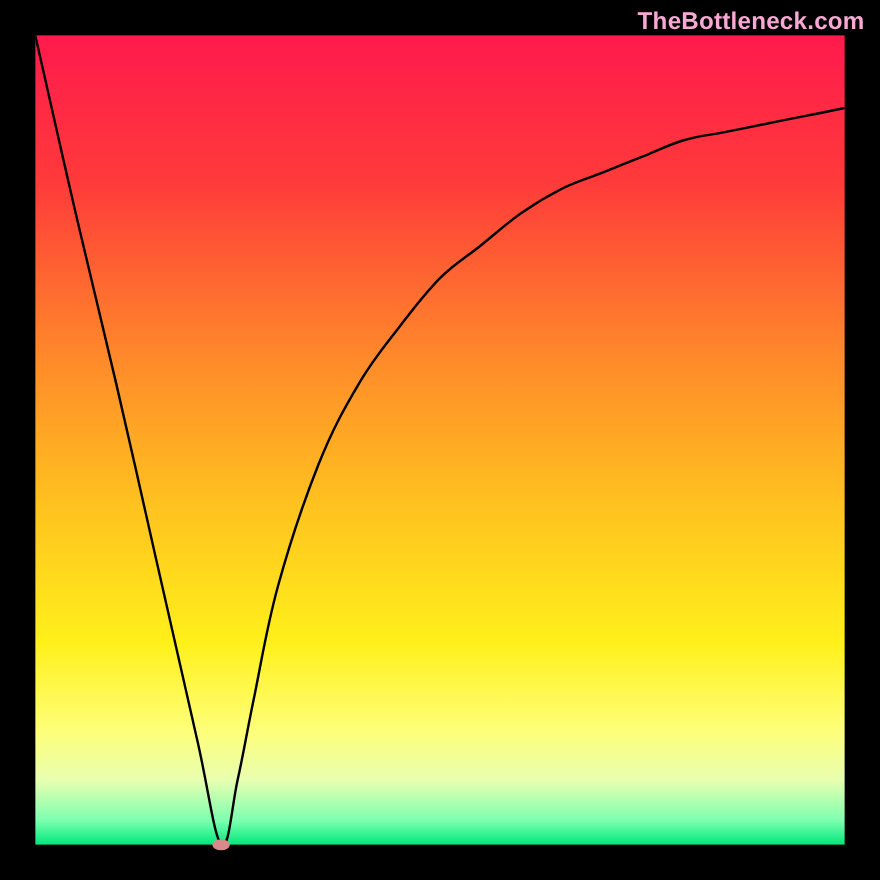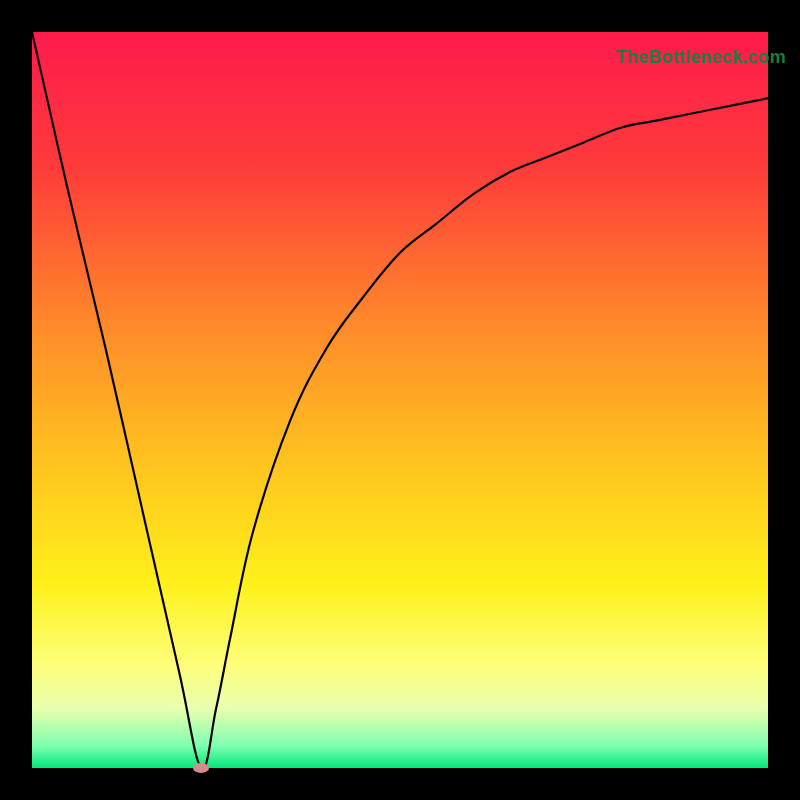--- a/index.html
+++ b/index.html
@@ -38,25 +38,24 @@
     height: 10px;
     border-radius: 50%;
     background: #d88a8a;
     transform: translate(-50%, -50%);
   }
   .watermark {
     position: absolute;
     top: 6px;
     right: 14px;
     font-family: Arial, Helvetica, sans-serif;
-    font-size: 18px;
+    font-size: 22px;
     font-weight: 600;
-    color: #15803d;
+    color: #f9a8d4;
     letter-spacing: 0.2px;
-    margin-top: 41px;
   }
 </style>
 </head>
 <body>
 
 <div class="frame">
   <svg class="gradient" viewBox="0 0 736 736" preserveAspectRatio="none">
     <defs>
       <linearGradient id="bg" x1="0" y1="0" x2="0" y2="1">
           <stop offset="0.0%" stop-color="#ff1a4d"></stop>

